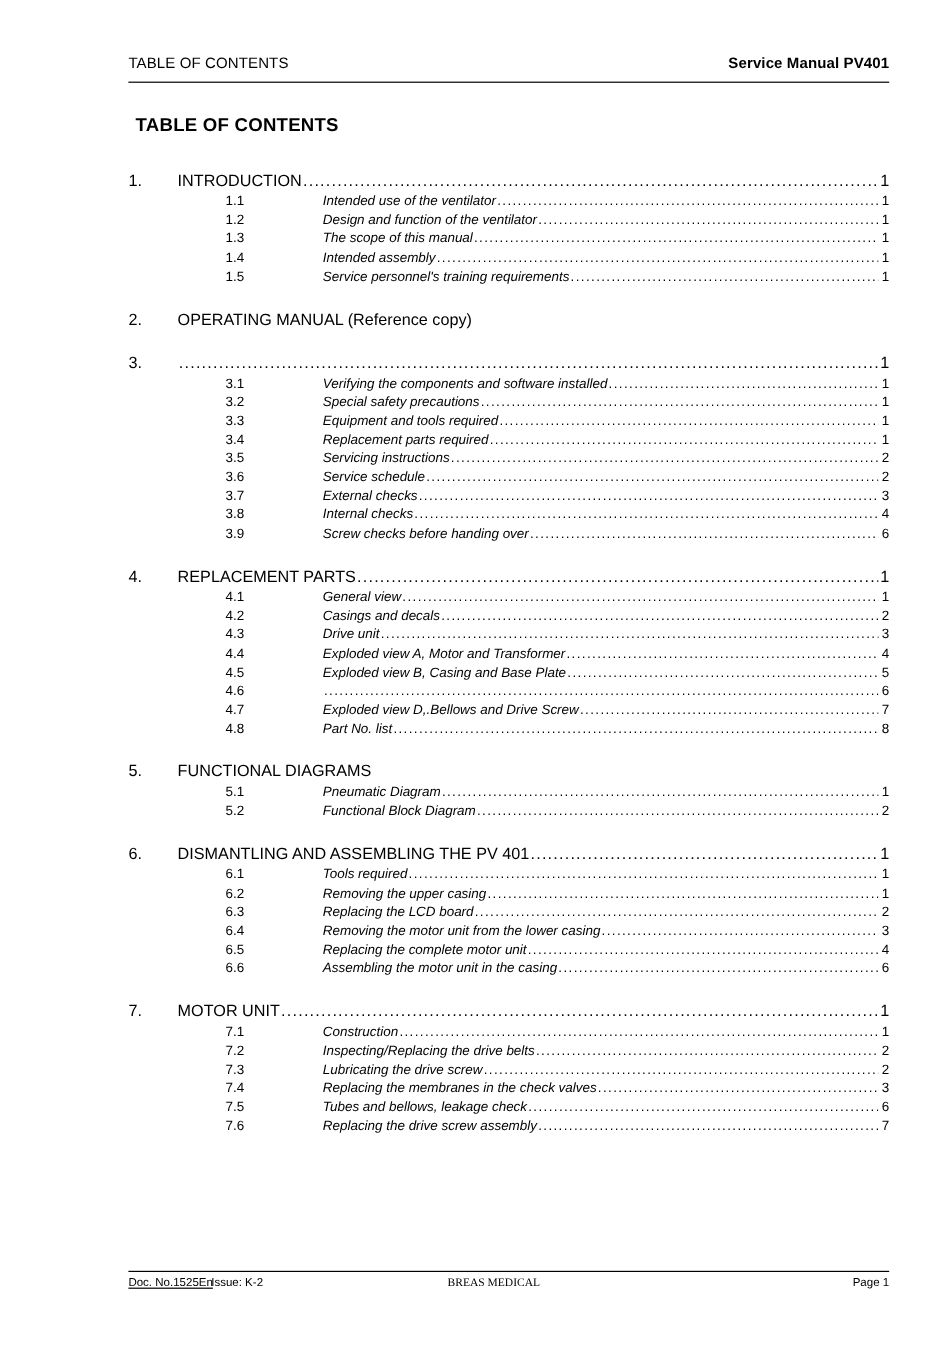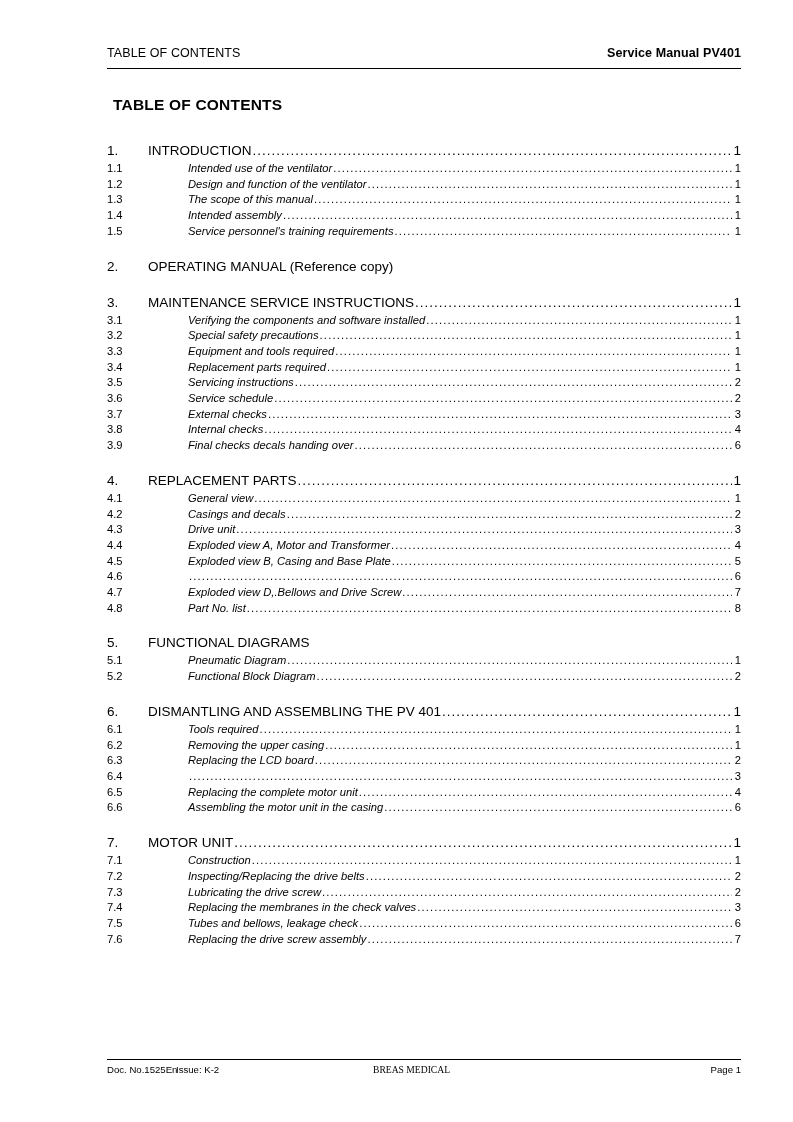--- a/index.html
+++ b/index.html
@@ -83,20 +83,21 @@
   .entry.lvl1 .label { white-space: nowrap; }
 
   
   .entry.lvl2 {
     font-size: 11.2px;
     line-height: 15.7px;
   }
   .entry.lvl2 .num {
     width: 81px;
     flex: 0 0 81px;
+    margin-left: 81px;
     white-space: nowrap;
   }
   .entry.lvl2 .label { white-space: nowrap; font-style: italic; }
 
   .leader {
     flex: 1 1 auto;
     overflow: hidden;
     white-space: nowrap;
     margin: 0 1px;
     letter-spacing: 1.15px;
@@ -124,21 +125,21 @@
     background: #000000;
   }
   .footer {
     position: absolute;
     left: 107px;
     top: 1064px;
     width: 634px;
     font-size: 9.6px;
     height: 14px;
   }
-  .footer .f-doc   { position: absolute; left: 0px;   white-space: nowrap; }
+  .footer .f-doc   { position: absolute; left: 0px;   white-space: nowrap; text-decoration: underline; }
   .footer .f-issue { position: absolute; left: 69px;  white-space: nowrap; }
   .footer .f-brand { position: absolute; left: 266px; white-space: nowrap; font-family: Liberation Serif, serif; }
   .footer .f-page  { position: absolute; right: 0px;  white-space: nowrap; }
 </style>
 </head>
 <body>
 
 <div class="page">
 
   <div class="header">
@@ -191,21 +192,20 @@
       <div class="group">
         <div class="entry lvl1 noleader">
           <span class="num">2.</span>
           <span class="label">OPERATING MANUAL (Reference copy)</span>
           <span class="leader">..................................................................................................................................................................................................................</span>
         </div>
       </div>
       <div class="group">
         <div class="entry lvl1">
           <span class="num">3.</span>
-          <span class="label">MAINTENANCE SERVICE INSTRUCTIONS</span>
           <span class="leader">..................................................................................................................................................................................................................</span>
           <span class="page-no">1</span>
         </div>
         <div class="entry lvl2">
           <span class="num">3.1</span>
           <span class="label">Verifying the components and software installed</span>
           <span class="leader">..................................................................................................................................................................................................................</span>
           <span class="page-no">1</span>
         </div>
         <div class="entry lvl2">
@@ -245,21 +245,21 @@
           <span class="page-no">3</span>
         </div>
         <div class="entry lvl2">
           <span class="num">3.8</span>
           <span class="label">Internal checks</span>
           <span class="leader">..................................................................................................................................................................................................................</span>
           <span class="page-no">4</span>
         </div>
         <div class="entry lvl2">
           <span class="num">3.9</span>
-          <span class="label">Final checks decals handing over</span>
+          <span class="label">Screw checks before handing over</span>
           <span class="leader">..................................................................................................................................................................................................................</span>
           <span class="page-no">6</span>
         </div>
       </div>
       <div class="group">
         <div class="entry lvl1">
           <span class="num">4.</span>
           <span class="label">REPLACEMENT PARTS</span>
           <span class="leader">..................................................................................................................................................................................................................</span>
           <span class="page-no">1</span>
@@ -351,20 +351,21 @@
           <span class="page-no">1</span>
         </div>
         <div class="entry lvl2">
           <span class="num">6.3</span>
           <span class="label">Replacing the LCD board</span>
           <span class="leader">..................................................................................................................................................................................................................</span>
           <span class="page-no">2</span>
         </div>
         <div class="entry lvl2">
           <span class="num">6.4</span>
+          <span class="label">Removing the motor unit from the lower casing</span>
           <span class="leader">..................................................................................................................................................................................................................</span>
           <span class="page-no">3</span>
         </div>
         <div class="entry lvl2">
           <span class="num">6.5</span>
           <span class="label">Replacing the complete motor unit</span>
           <span class="leader">..................................................................................................................................................................................................................</span>
           <span class="page-no">4</span>
         </div>
         <div class="entry lvl2">

